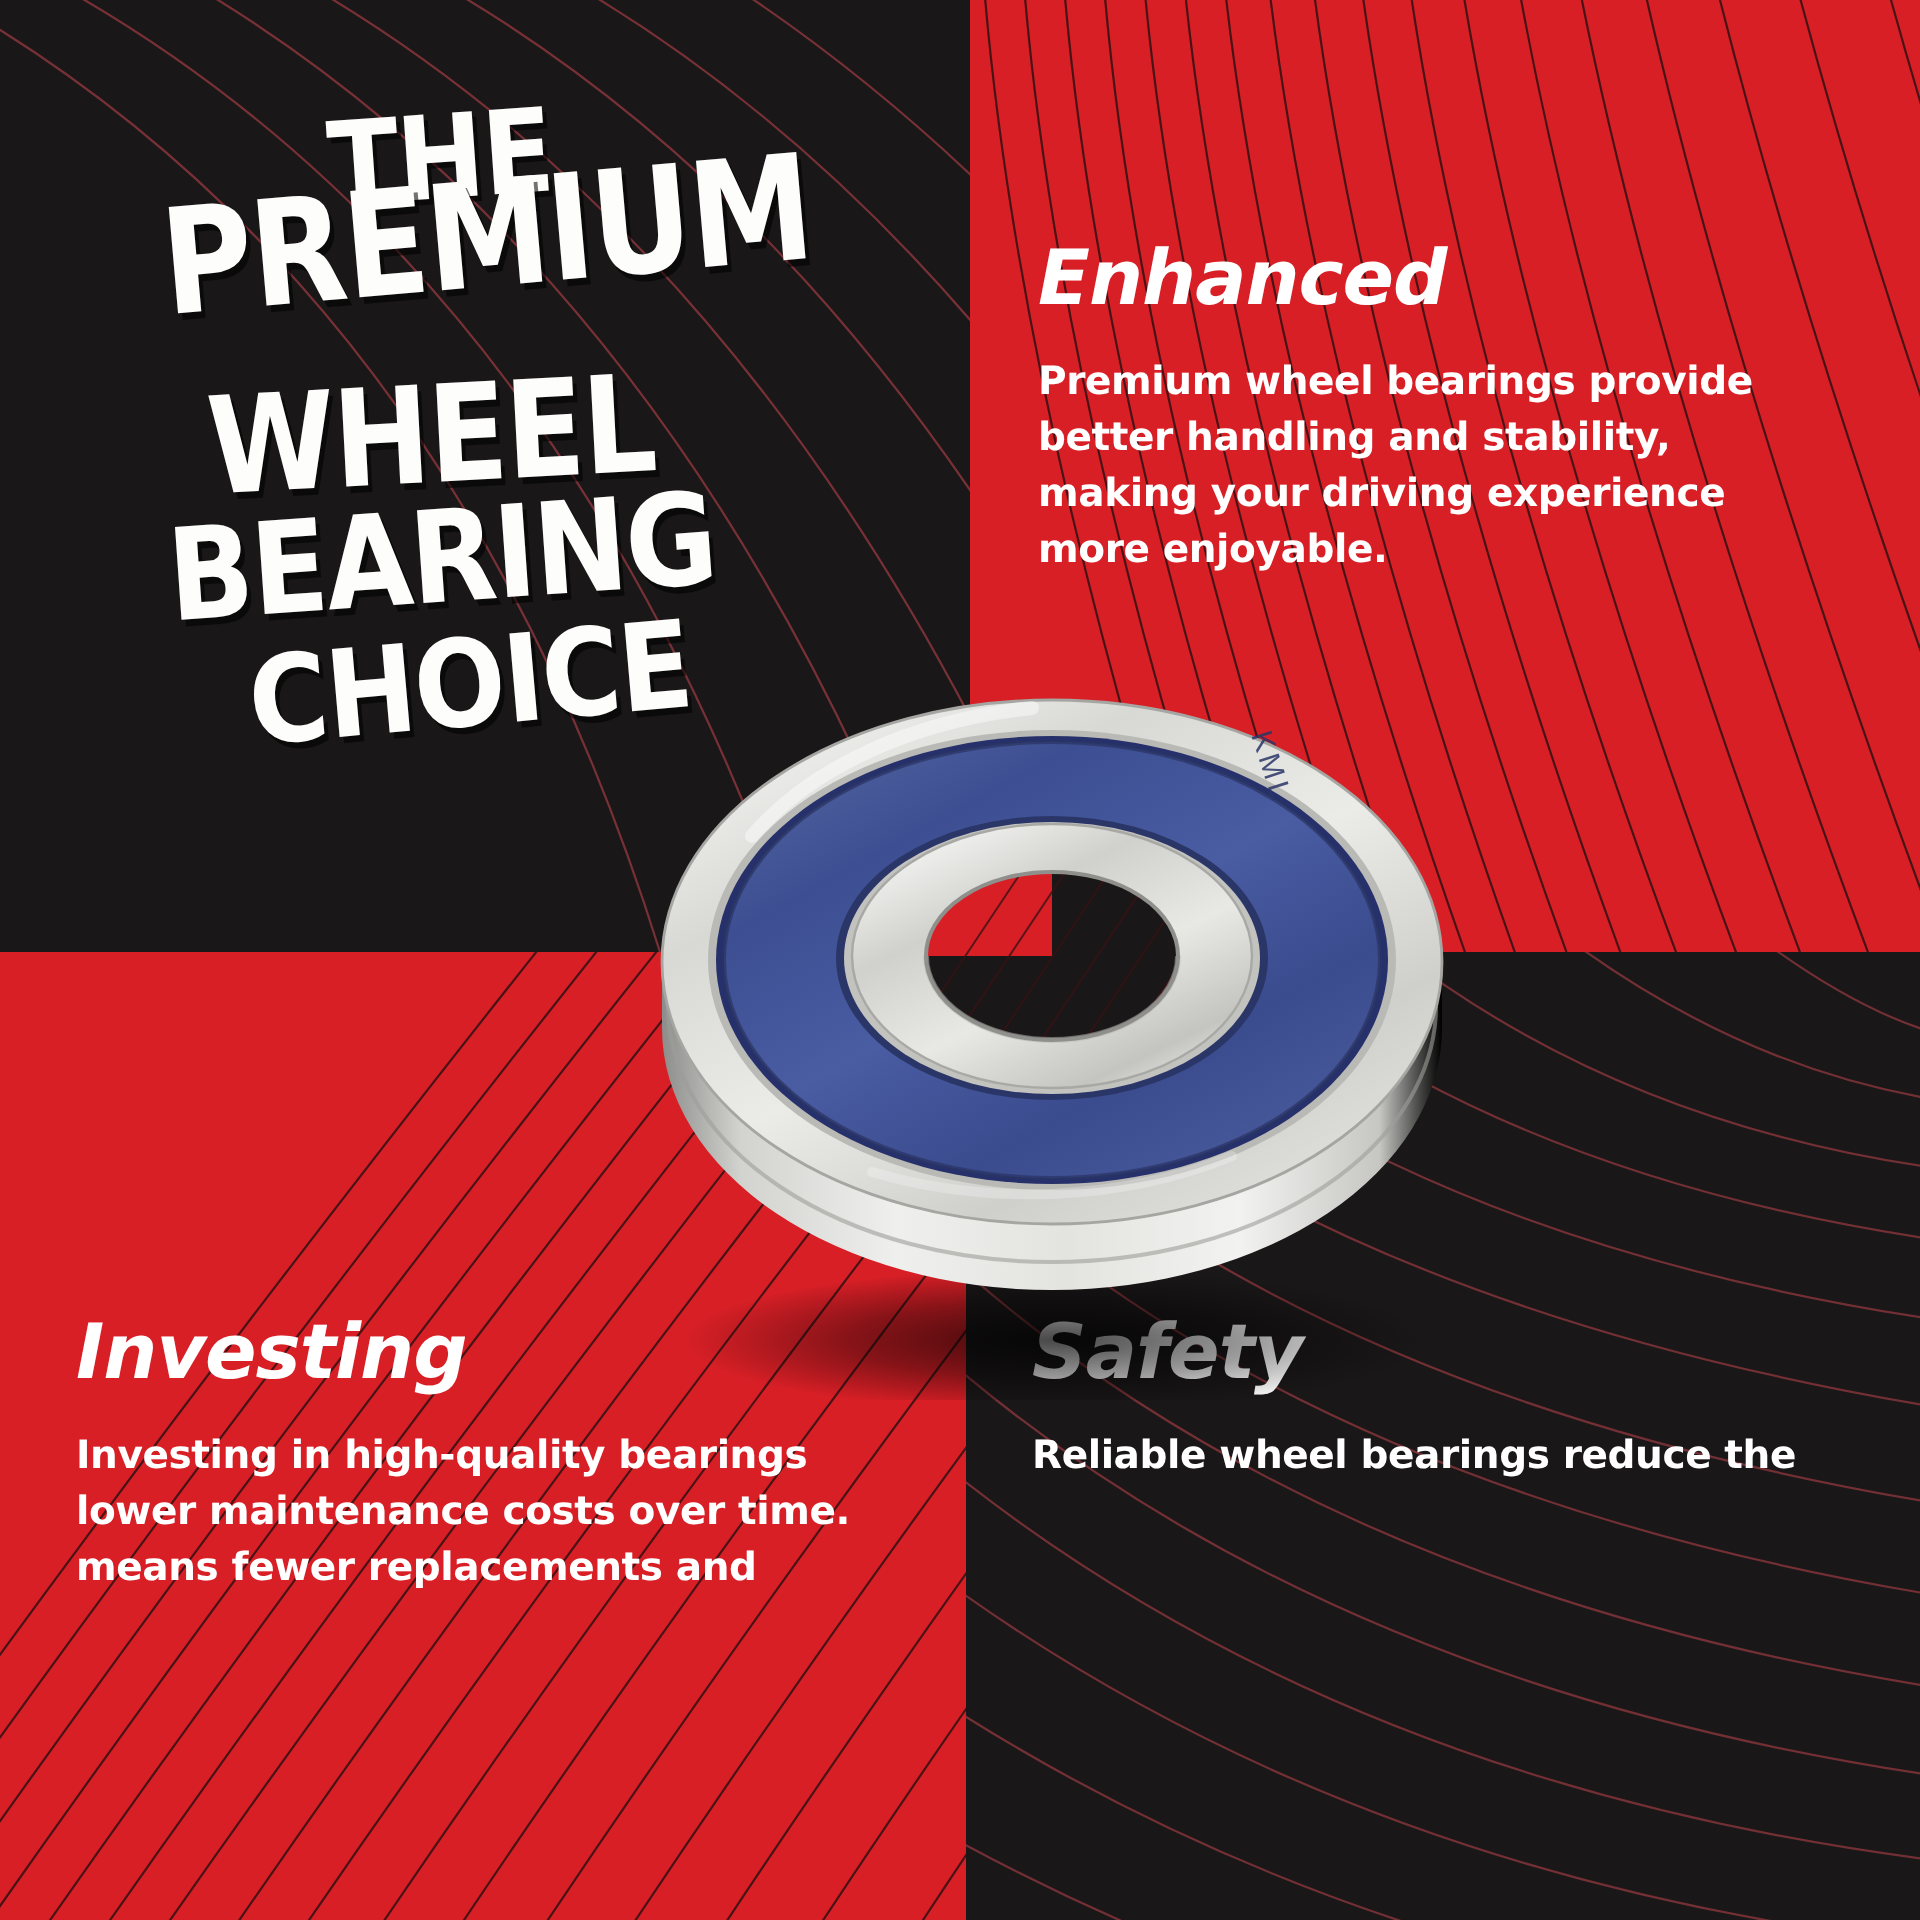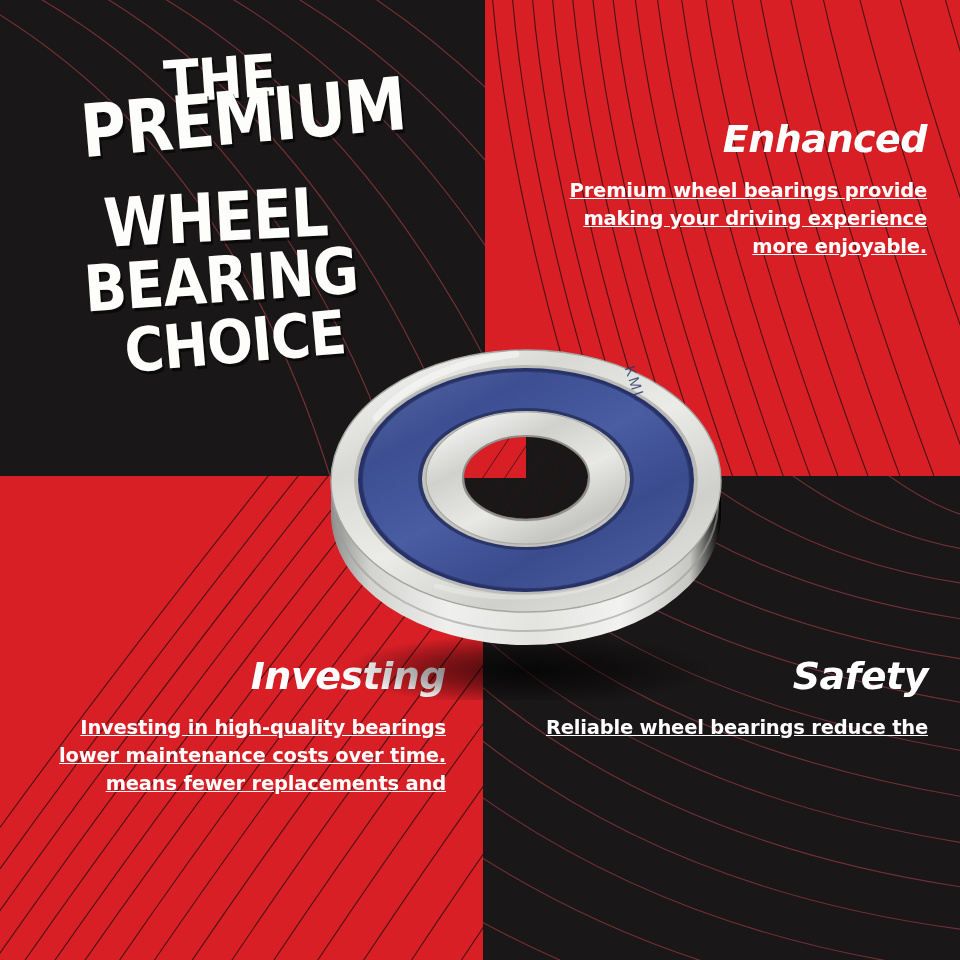--- a/index.html
+++ b/index.html
@@ -21,26 +21,26 @@
   .hl{position:absolute;color:#fdfdfb;font-family:"DejaVu Sans",sans-serif;
       font-weight:700;line-height:1;white-space:nowrap;
       text-shadow:2px 3px 0 rgba(0,0,0,.55);letter-spacing:-1px;}
   .hl-the    {left:104px;top:6px;  font-size:58px;transform:rotate(-4deg);font-stretch:condensed;}
   .hl-prem   {left:18px; top:52px; font-size:62px;transform:rotate(-5deg) scaleY(1.18);transform-origin:left top;}
   .hl-wheel  {left:42px; top:146px;font-size:58px;transform:rotate(-3deg) scaleY(1.16);transform-origin:left top;}
   .hl-bearing{left:22px; top:214px;font-size:56px;transform:rotate(-4deg) scaleY(1.14);transform-origin:left top;}
   .hl-choice {left:62px; top:278px;font-size:54px;transform:rotate(-5deg) scaleY(1.12);transform-origin:left top;}
 
   
-  .panel{position:absolute;text-align:right;color:#fff;}
+  .panel{position:absolute;text-align:left;color:#fff;}
   .p-head{font-family:"DejaVu Sans",sans-serif;font-weight:700;font-style:italic;
           font-size:38px;line-height:1.12;letter-spacing:-.5px;margin:0 0 16px 0;}
   .p-body{font-family:"DejaVu Sans",sans-serif;font-weight:700;font-size:19.5px;
           line-height:1.44;letter-spacing:-.2px;margin:0;}
-  .p-body span{display:block;text-decoration:underline;}
+  .p-body span{display:block;}
 
   #panel-tr{left:519px;top:118px;width:408px;}
   #panel-bl{left:38px; top:655px;width:408px;}
   #panel-br{left:516px;top:655px;width:412px;}
 
   
   #bearing{position:absolute;left:316px;top:318px;width:420px;height:382px;}
   #bearing svg{display:block;width:100%;height:100%;}
   #kml{position:absolute;left:301px;top:57px;color:#2b3668;font-size:15px;
        font-family:"Liberation Sans",sans-serif;font-weight:400;letter-spacing:2px;
@@ -143,20 +143,21 @@
     <div class="hl hl-bearing">BEARING</div>
     <div class="hl hl-choice">CHOICE</div>
   </div>
 
   <div class="panel" id="panel-tr">
     <h2 class="p-head">
       <span>Enhanced</span><br>
     </h2>
     <p class="p-body">
       <span>Premium wheel bearings provide</span>
+      <span>better handling and stability,</span>
       <span>making your driving experience</span>
       <span>more enjoyable.</span>
     </p>
   </div>
 
   <div class="panel" id="panel-bl">
     <h2 class="p-head">
       <span>Investing</span>
     </h2>
     <p class="p-body">

